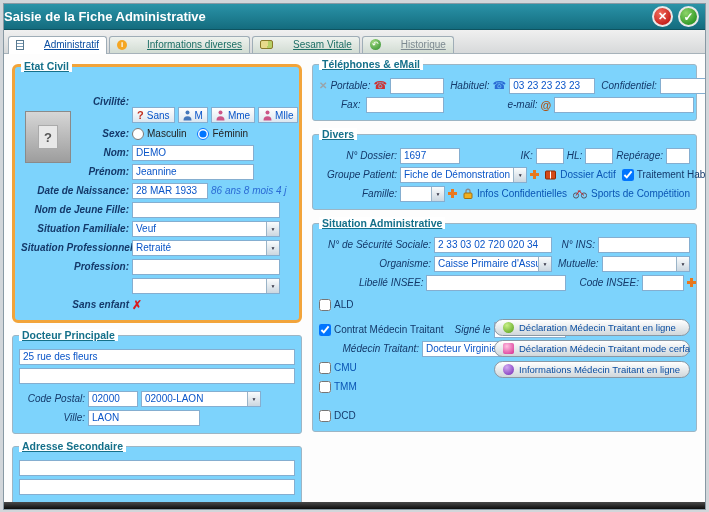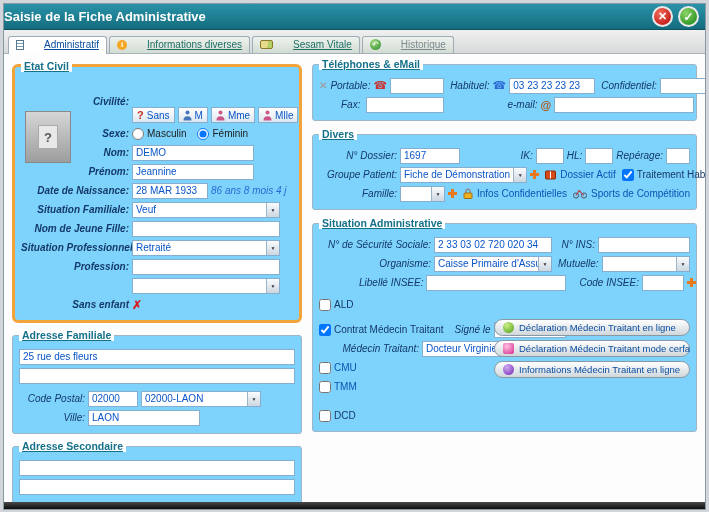--- a/index.html
+++ b/index.html
@@ -177,31 +177,31 @@
         <div class="row">
           <span class="lb w108">Prénom:</span>
           <input class="inp" style="width: 122px;" value="Jeannine">
         </div>
         <div class="row">
           <span class="lb w108">Date de Naissance:</span>
           <input class="inp" style="width: 76px;" value="28 MAR 1933">
           <span class="age">86 ans 8 mois 4 j</span>
         </div>
         <div class="row">
+          <span class="lb w108">Nom de Jeune Fille:</span>
+          <input class="inp" style="width: 148px;" value="">
+        </div>
+        <div class="row">
           <span class="lb w108">Situation Familiale:</span>
           <div class="sel" style="width:148px">
             <span class="sel-text">Veuf</span>
             <span class="sel-arrow g-arrow"></span>
           </div>
         </div>
         <div class="row">
-          <span class="lb w108">Nom de Jeune Fille:</span>
-          <input class="inp" style="width: 148px;" value="">
-        </div>
-        <div class="row">
           <span class="lb w108">Situation Professionnelle:</span>
           <div class="sel" style="width:148px">
             <span class="sel-text">Retraité</span>
             <span class="sel-arrow g-arrow"></span>
           </div>
         </div>
         <div class="row">
           <span class="lb w108">Profession:</span>
           <input class="inp" style="width: 148px;" value="">
         </div>
@@ -212,21 +212,21 @@
             <span class="sel-arrow g-arrow"></span>
           </div>
         </div>
         <div class="row">
           <span class="lb w108">Sans enfant</span>
           <span class="g-cross"></span>
         </div>
       </div>
 
       <div class="grp">
-        <span class="ttl">Adresse Familiale</span>
+        <span class="ttl">Docteur Principale</span>
         <div class="row">
               <input class="inp" style="width: 100%;" value="25 rue des fleurs">
             </div>
         <div class="row">
               <input class="inp" style="width: 100%;" value="">
             </div>
         <div class="row" style="margin-top:6px">
           <span class="lb w66">Code Postal:</span>
           <input class="inp" style="width: 50px;" value="02000">
           <div class="sel" style="width:120px">

